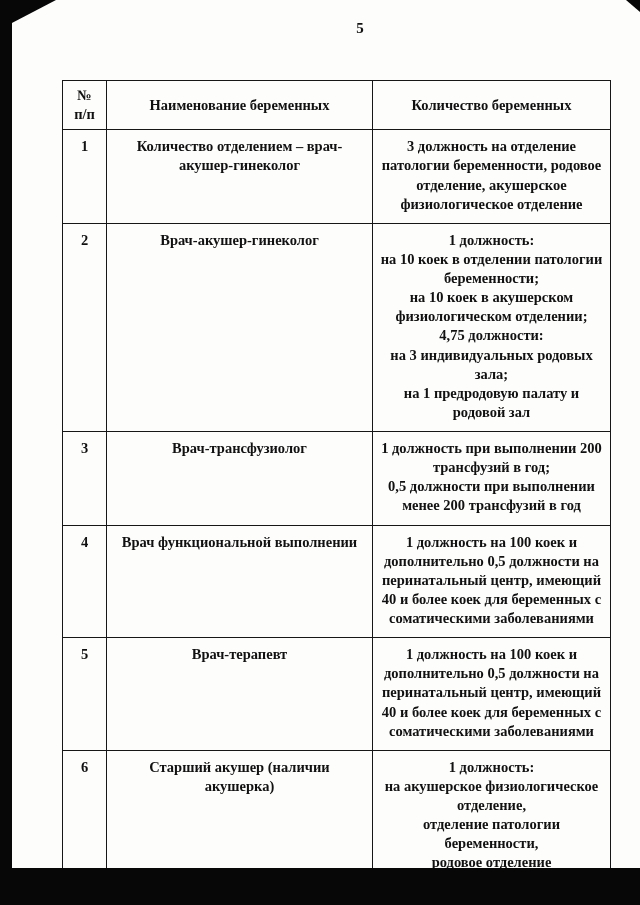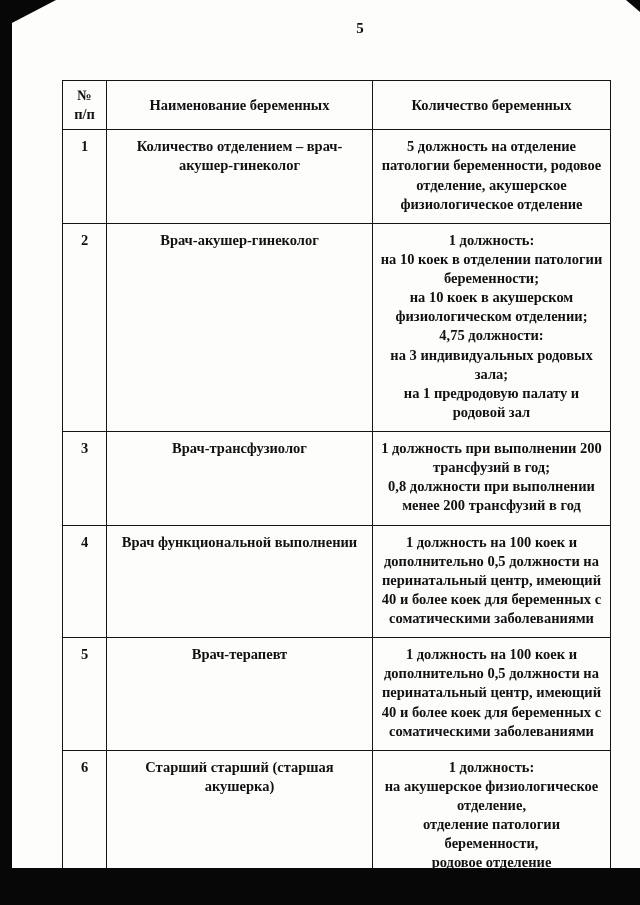--- a/index.html
+++ b/index.html
@@ -103,51 +103,51 @@
 п/п</th>
         <th>Наименование беременных</th>
         <th>Количество беременных</th>
       </tr>
     </thead>
     <tbody>
       <tr>
         <td>1</td>
         <td>Количество отделением – врач-
 акушер-гинеколог</td>
-        <td>5 должность на отделение патологии беременности, родовое отделение, акушерское физиологическое отделение</td>
+        <td>3 должность на отделение патологии беременности, родовое отделение, акушерское физиологическое отделение</td>
       </tr>
       <tr>
         <td>2</td>
         <td>Врач-акушер-гинеколог</td>
         <td>1 должность:
 на 10 коек в отделении патологии беременности;
 на 10 коек в акушерском физиологическом отделении;
 4,75 должности:
 на 3 индивидуальных родовых зала;
 на 1 предродовую палату и родовой зал</td>
       </tr>
       <tr>
         <td>3</td>
         <td>Врач-трансфузиолог</td>
         <td>1 должность при выполнении 200 трансфузий в год;
-0,8 должности при выполнении менее 200 трансфузий в год</td>
+0,5 должности при выполнении менее 200 трансфузий в год</td>
       </tr>
       <tr>
         <td>4</td>
         <td>Врач функциональной выполнении</td>
         <td>1 должность на 100 коек и дополнительно 0,5 должности на перинатальный центр, имеющий 40 и более коек для беременных с соматическими заболеваниями</td>
       </tr>
       <tr>
         <td>5</td>
         <td>Врач-терапевт</td>
         <td>1 должность на 100 коек и дополнительно 0,5 должности на перинатальный центр, имеющий 40 и более коек для беременных с соматическими заболеваниями</td>
       </tr>
       <tr>
         <td>6</td>
-        <td>Старший старший (старшая акушерка)</td>
+        <td>Старший акушер (наличии акушерка)</td>
         <td>1 должность:
 на акушерское физиологическое отделение,
 отделение патологии беременности,
 родовое отделение</td>
       </tr>
       <tr>
         <td>7</td>
         <td>Старшая операционная медицинская сестра (старший операционный медицинский брат)</td>
         <td>1 должность при наличии 3 и более должностей операционной медицинской сестры (операционного медицинского брата) и медицинской</td>
       </tr>

